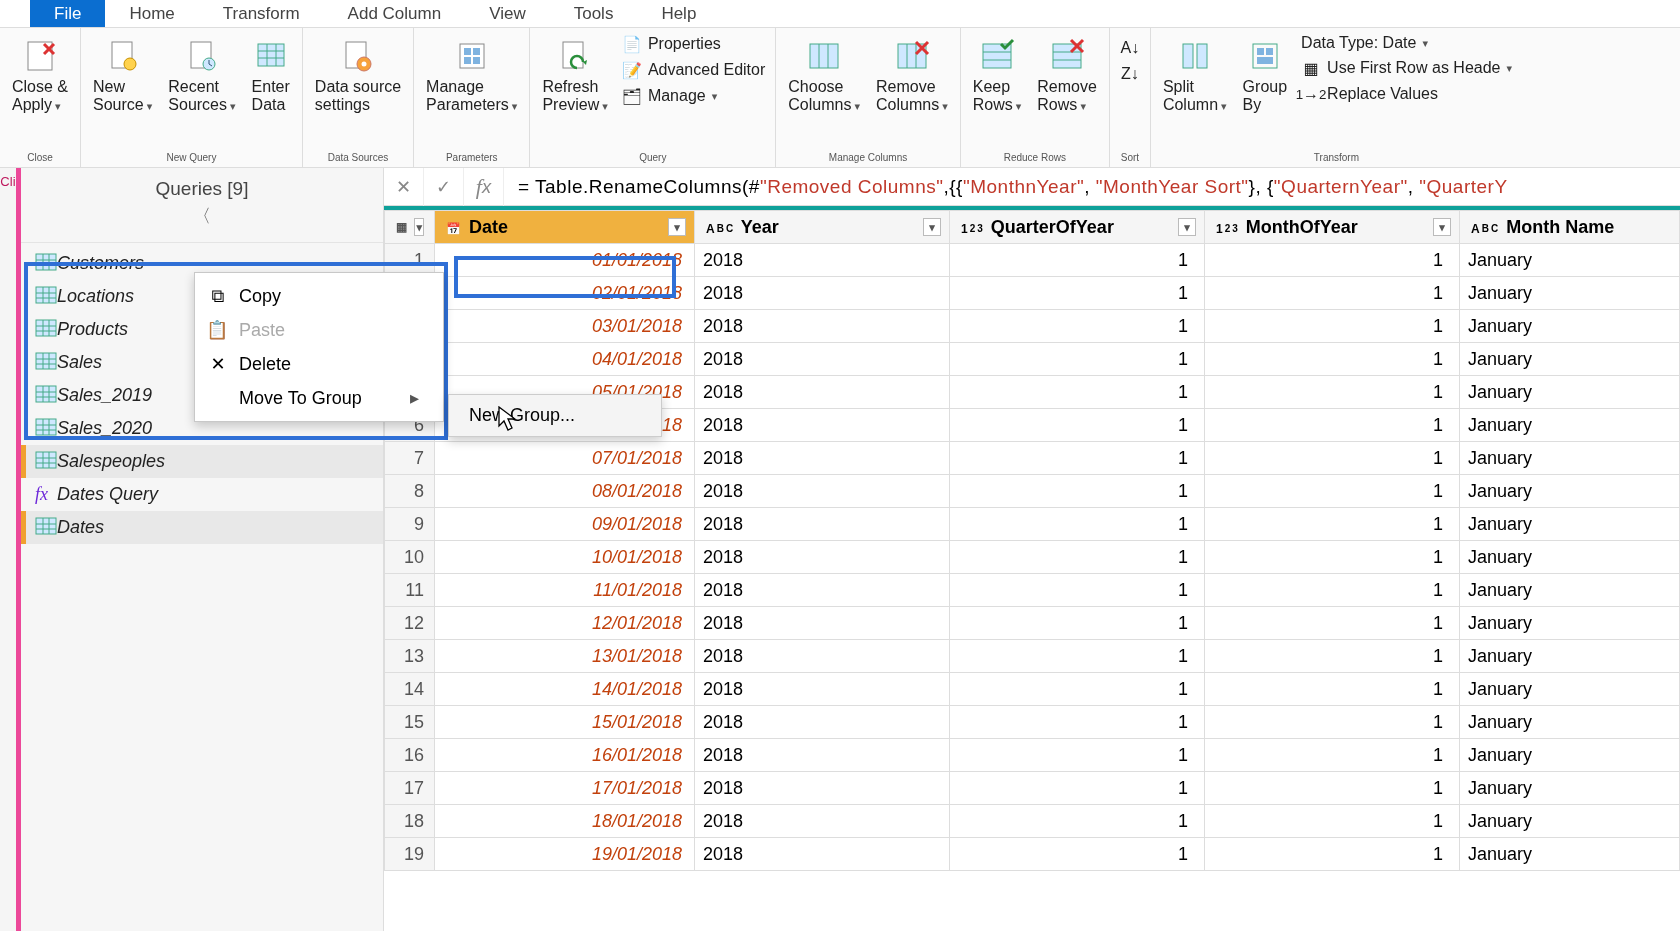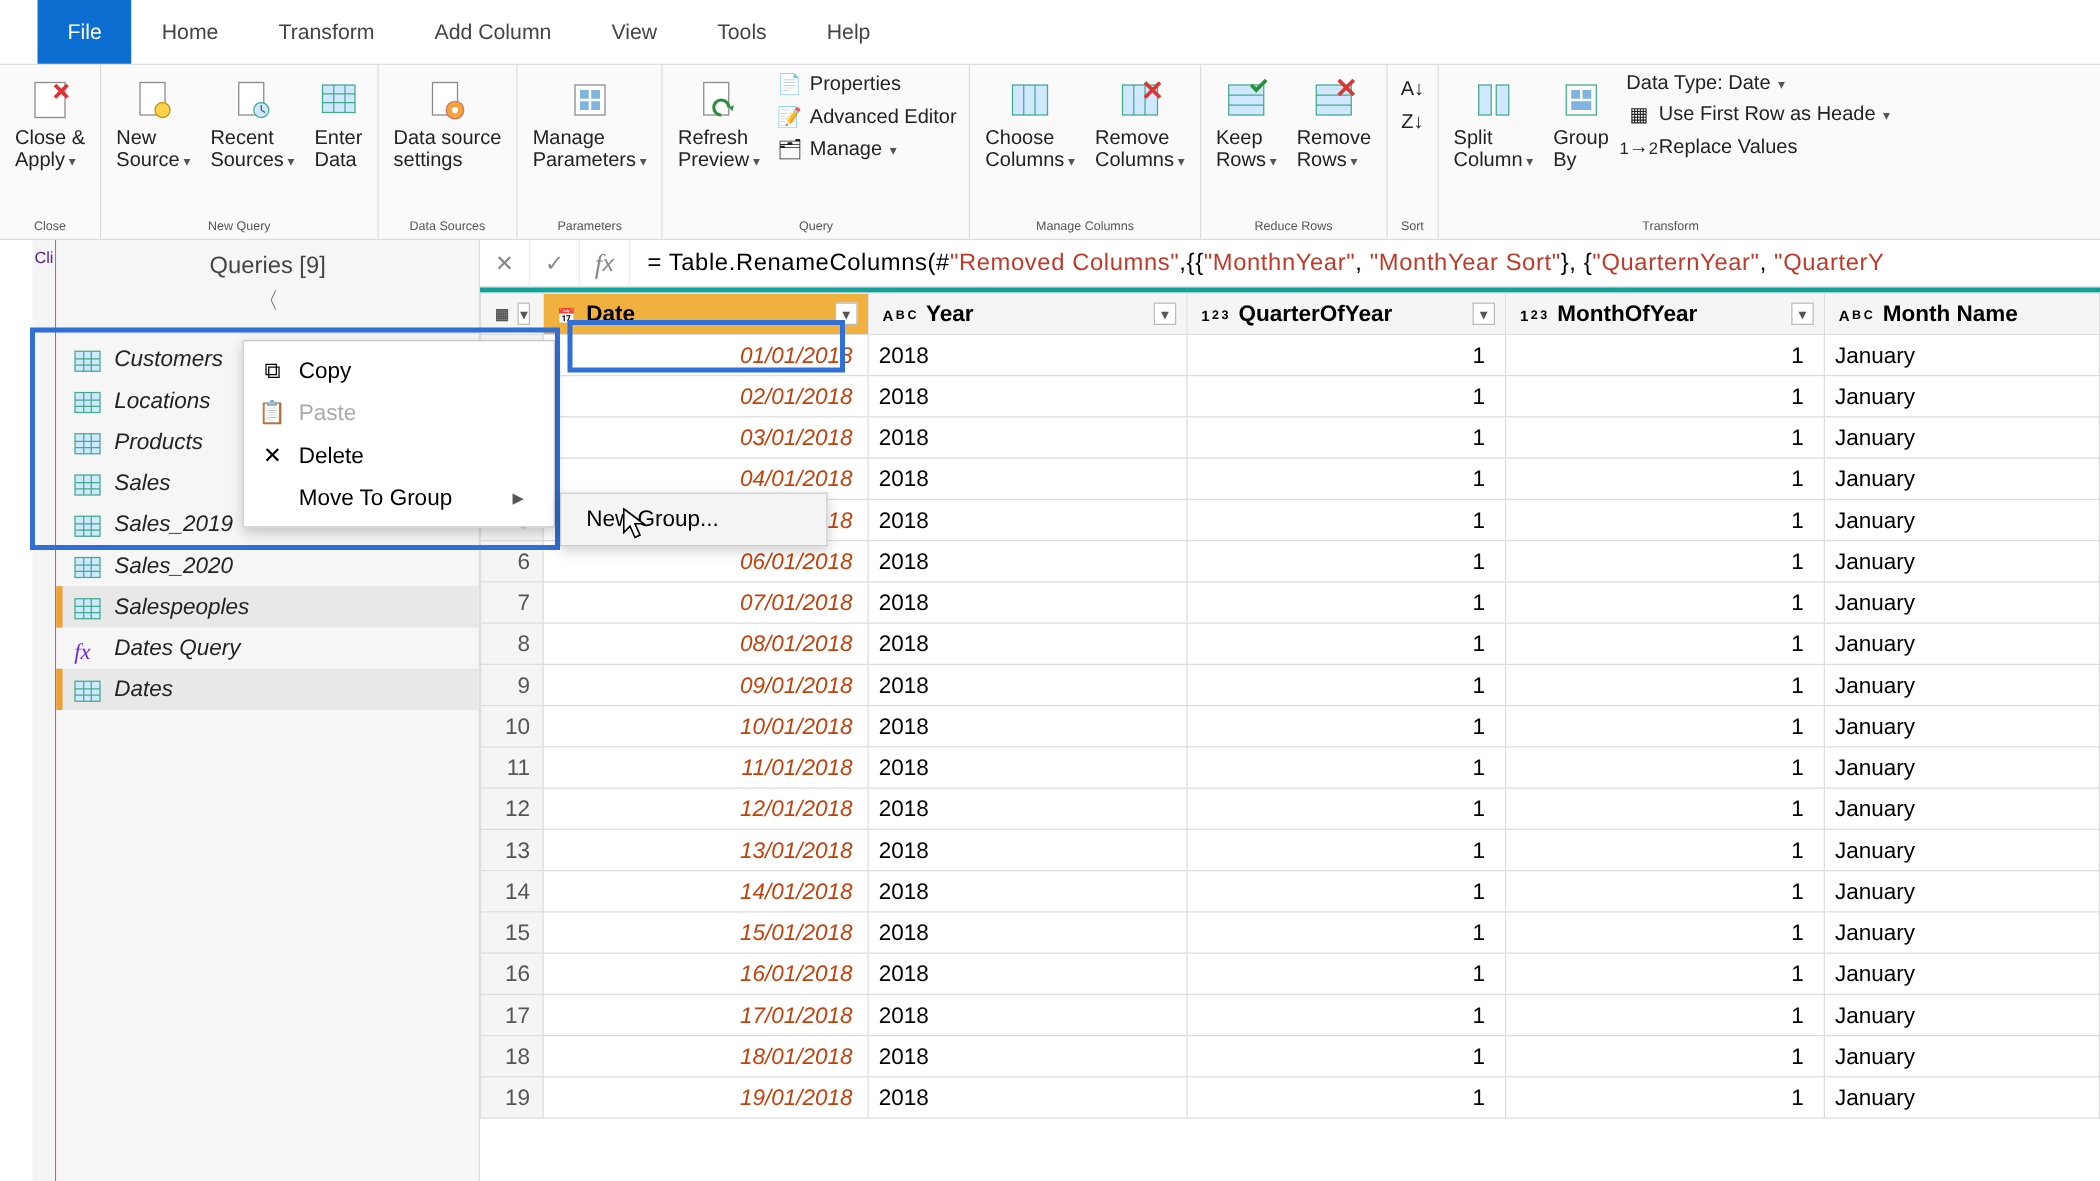--- a/index.html
+++ b/index.html
@@ -1,43 +1,43 @@
 <!DOCTYPE html>
 <html><head>
 <meta charset="utf-8">
 <style>
 * { box-sizing: border-box; margin: 0; padding: 0; font-family: "Segoe UI", Arial, sans-serif; }
 body { background: #fff; width: 1680px; height: 945px; overflow: hidden; font-size: 17px; }
 
 
-.tabs { display: flex; border-bottom: 1px solid #ddd; height: 52px; align-items: stretch; padding-left: 30px; }
+.tabs { display: flex; border-bottom: 1px solid #ddd; height: 28px; align-items: stretch; padding-left: 30px; }
 .tab { padding: 8px 24px; cursor: pointer; color: #444; display: flex; align-items: center; }
 .tab.active { background: #0b6ed0; color: #fff; }
 
 
 .ribbon { display: flex; border-bottom: 1px solid #ddd; height: 140px; background: #fafafa; }
 .ribbon-group { border-right: 1px solid #ddd; display: flex; flex-direction: column; padding: 2px 4px 0; }
 .ribbon-group-body { display: flex; align-items: flex-start; flex: 1; }
 .ribbon-group-label { text-align: center; font-size: 10px; color: #555; padding: 3px 0 4px; }
 .ribbon-btn { display: flex; flex-direction: column; align-items: center; justify-content: flex-start; padding: 4px 8px; cursor: pointer; }
 .ribbon-btn .icon-slot { height: 44px; display: flex; align-items: center; justify-content: center; }
 .ribbon-btn .lbl { font-size: 16px; text-align: left; line-height: 1.15; color: #222; }
 .caret::after { content: " ▾"; font-size: 11px; color: #555; }
 .ribbon-mini-list { display: flex; flex-direction: column; padding: 4px 6px; gap: 6px; }
 .ribbon-mini { display: flex; align-items: center; gap: 6px; cursor: pointer; font-size: 16px; color: #222; }
 .mini-icon { width: 20px; height: 20px; display: inline-flex; align-items: center; justify-content: center; }
 
 
 .workspace { display: flex; height: calc(945px - 42px - 140px); }
-.left-clip { width: 22px; border-right: 1px solid #ec4899; background: #f5f5f5; display: flex; align-items: flex-start; justify-content: center; padding-top: 6px; color: #4c1d95; font-size: 13px; margin-left: 26px; }
+.left-clip { width: 22px; border-right: 5px solid #ec4899; background: #f5f5f5; display: flex; align-items: flex-start; justify-content: center; padding-top: 6px; color: #be185d; font-size: 13px; }
 .queries-panel { width: 388px; border-right: 1px solid #ddd; background: #f6f6f6; display: flex; flex-direction: column; }
 .queries-header { display: flex; align-items: center; justify-content: space-between; padding: 10px 18px; border-bottom: 1px solid #e4e4e4; font-size: 19px; color: #444; flex-direction: column; }
 .queries-collapse { color: #666; font-size: 18px; cursor: pointer; padding: 4px; }
 .query-list { flex: 1; padding-top: 4px; position: relative; }
-.query-item { display: flex; align-items: flex-end; gap: 10px; padding: 6px 10px 6px 14px; font-style: italic; font-size: 18px; color: #222; cursor: pointer; position: relative; }
+.query-item { display: flex; align-items: flex-start; padding: 6px 10px 6px 14px; font-style: italic; font-size: 18px; color: #222; cursor: pointer; position: relative; }
 .query-item.selected { background: #e8e8e8; }
 .query-item.sel-bar::before { content: ""; position: absolute; left: 0; top: 0; bottom: 0; width: 5px; background: #f0a030; }
 .query-icon { width: 22px; height: 18px; }
 
 
 .blue-box { position: absolute; border: 4px solid #2f6fd6; pointer-events: none; z-index: 50; }
 
 
 .context-menu { position: absolute; background: #fff; border: 1px solid #c8c8c8; box-shadow: 0 4px 10px rgba(0,0,0,.2); z-index: 60; padding: 6px 0; }
 .ctx-item { display: flex; align-items: center; gap: 10px; padding: 6px 24px 6px 12px; font-size: 18px; cursor: pointer; }

